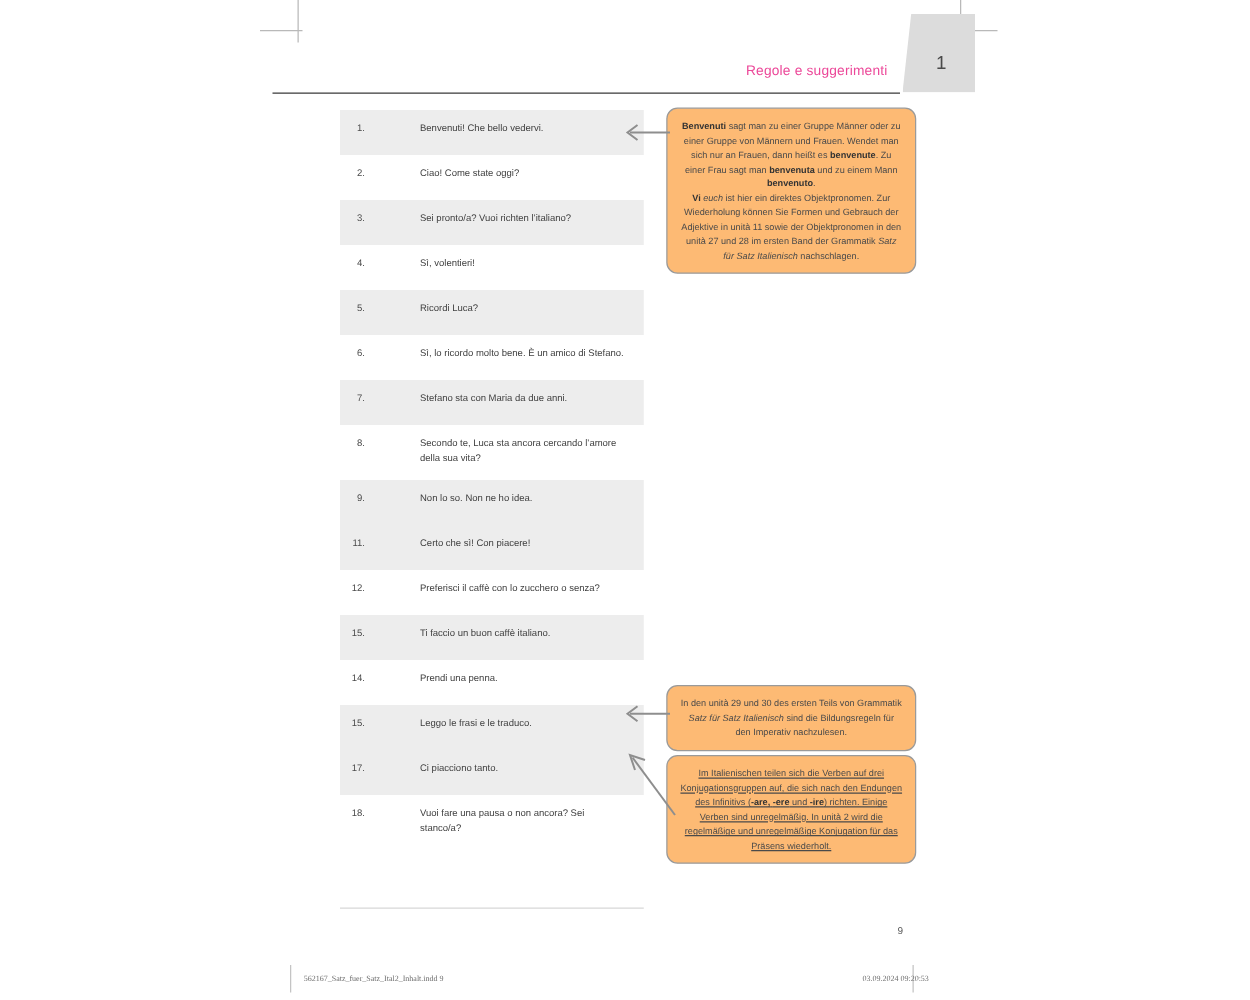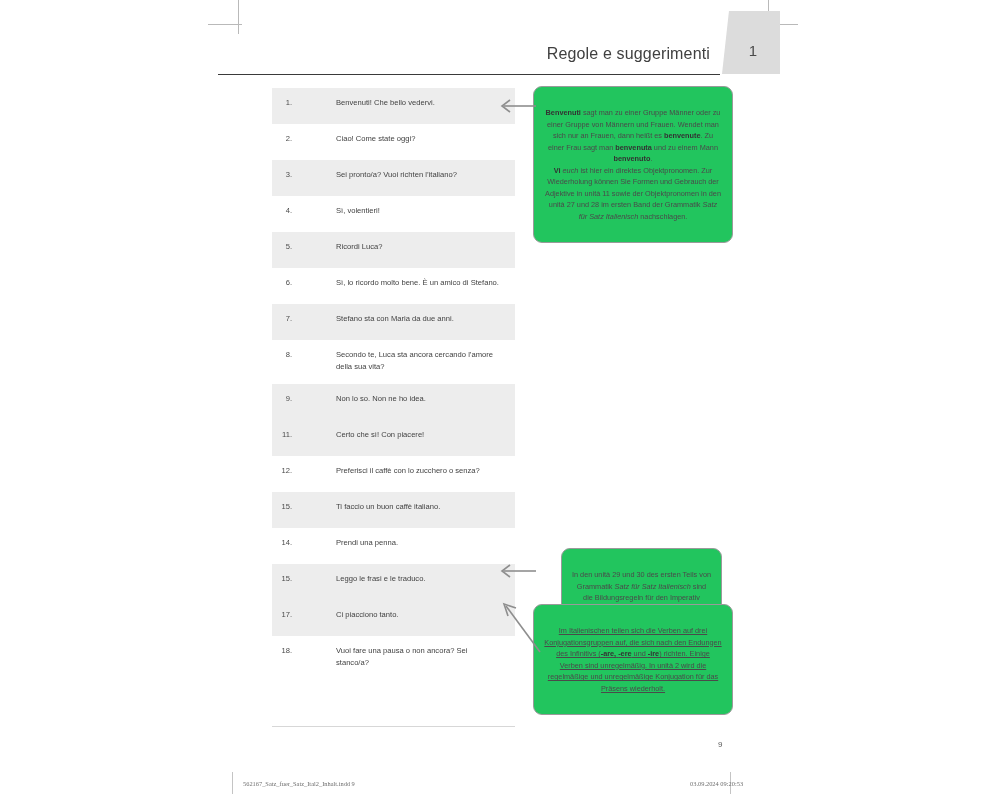--- a/index.html
+++ b/index.html
@@ -29,23 +29,23 @@
     position: absolute;
     left: 218px;
     top: 20px;
     width: 562px;
     height: 55px;
   }
   #page-title {
     position: absolute;
     right: 70px;
     bottom: 12px;
-    font-size: 16px;
+    font-size: 11px;
     font-weight: 400;
-    color: #404040;
+    color: #ec4899;
     letter-spacing: 0.15px;
     white-space: nowrap;
   }
   #header-rule {
     position: absolute;
     left: 0;
     bottom: 0;
     width: 502px;
     height: 1.4px;
     background: #3a3a3a;
@@ -110,32 +110,32 @@
     height: 1px;
     background: #d7d7d7;
   }
 
   
   .callout {
     position: absolute;
     box-sizing: border-box;
     border: 1.1px solid #9a9a9a;
     border-radius: 9px;
-    background: #22c55e;
-    padding: 20px 10px;
+    background: #fdba74;
+    padding: 8px 10px;
     font-size: 7.3px;
     line-height: 1.58;
     text-align: center;
     color: #4a4a4a;
   }
   .callout b { font-weight: 700; color: #333; }
   .callout i { }
 
   #callout-benvenuti { left: 533px; top: 86px;  width: 200px; }
-  #callout-imperativo { left: 561px; top: 548px; width: 161px; }
+  #callout-imperativo { left: 533px; top: 548px; width: 200px; }
   #callout-coniugazioni { left: 533px; top: 604px; width: 200px; text-decoration: underline; }
 
   
   .connector { position: absolute; }
 
   
   #page-number {
     position: absolute;
     left: 718px;
     top: 740px;

